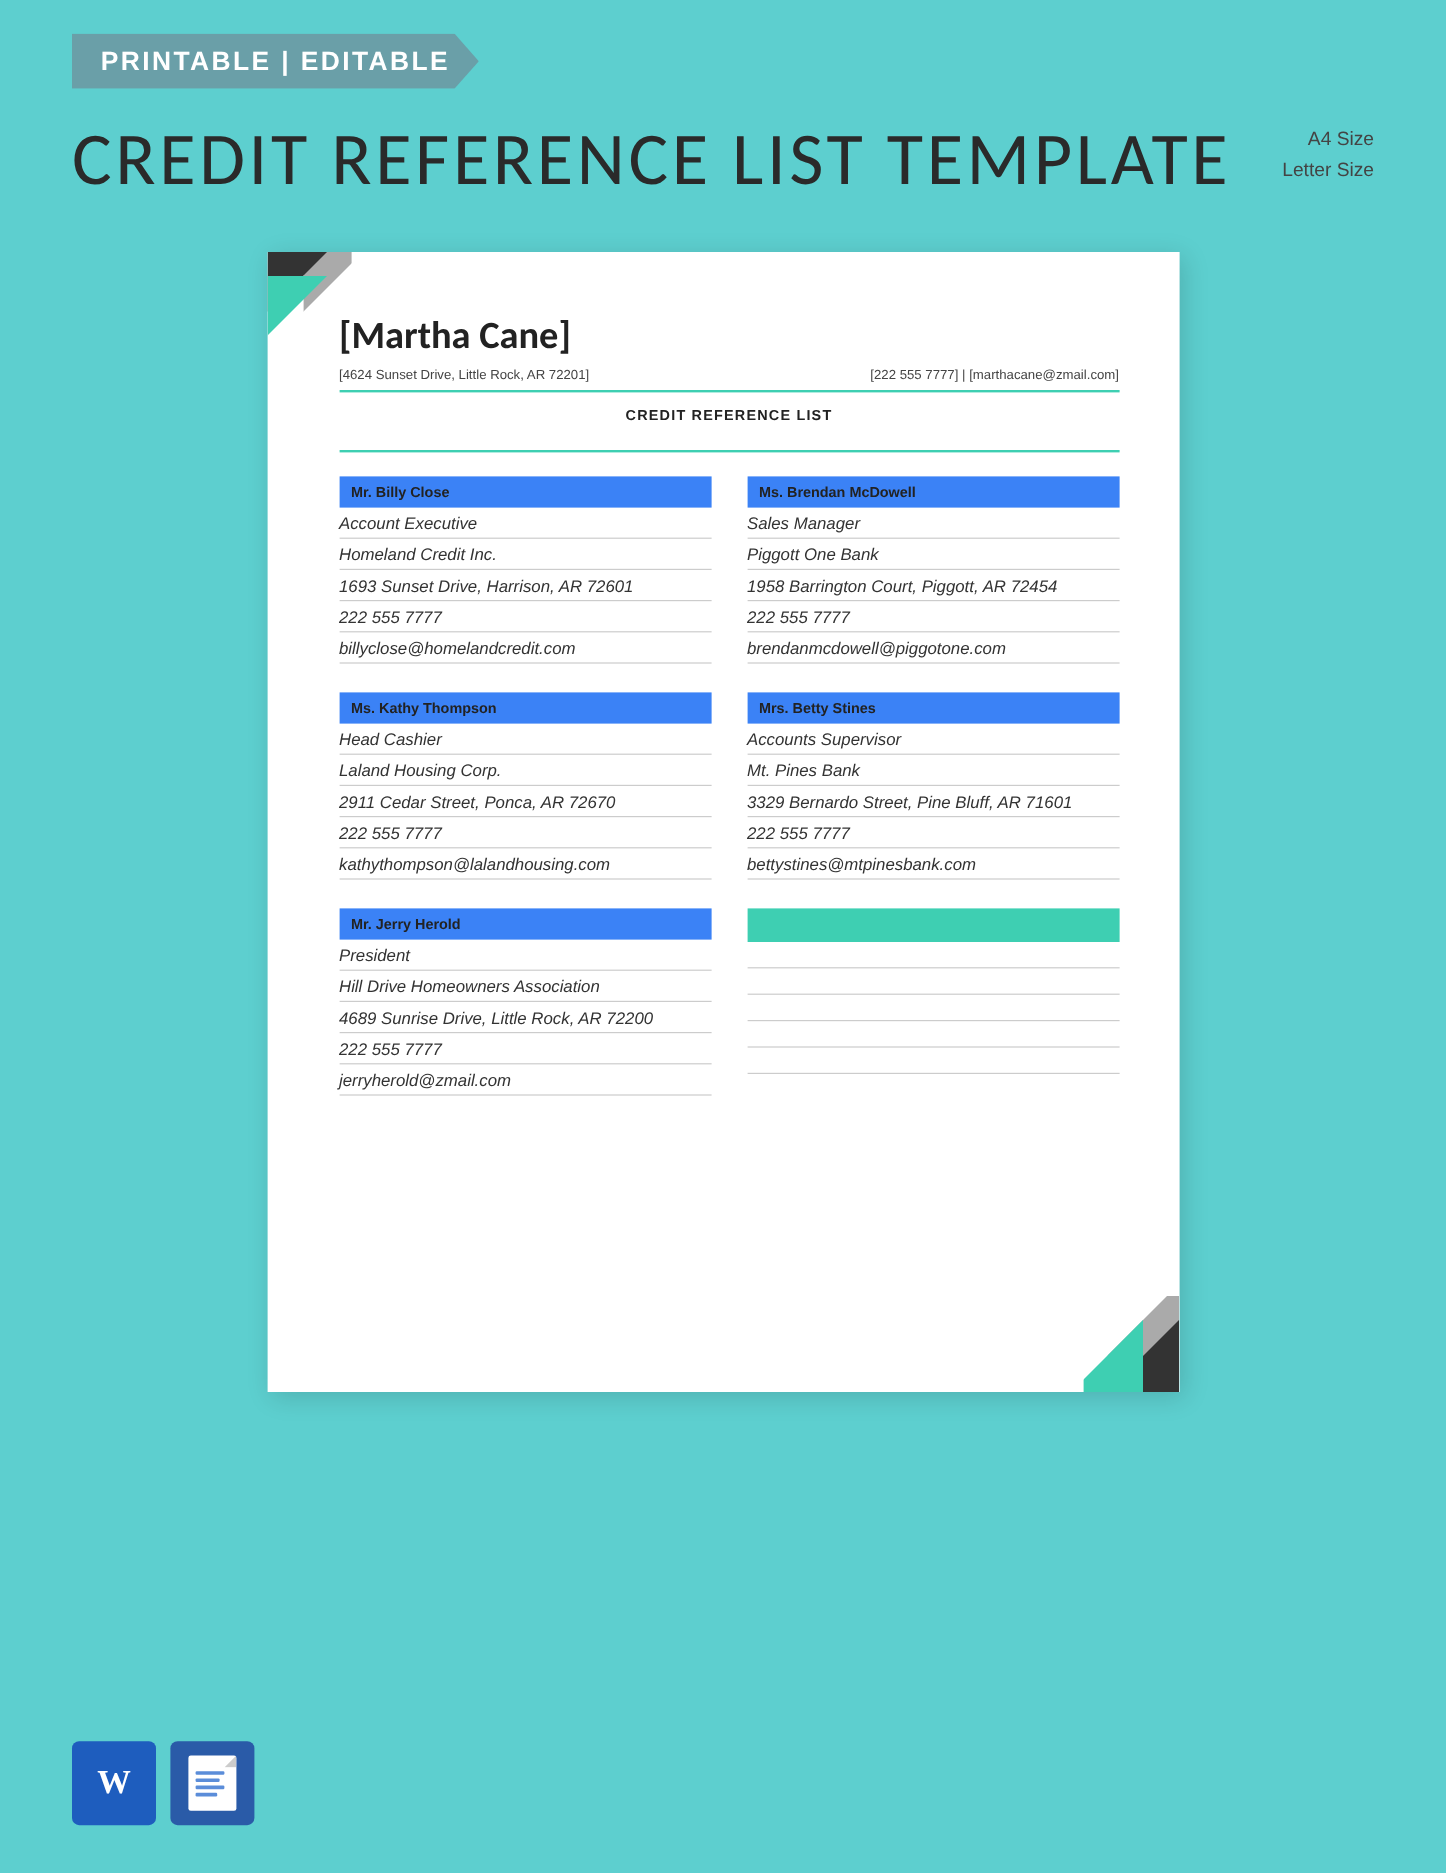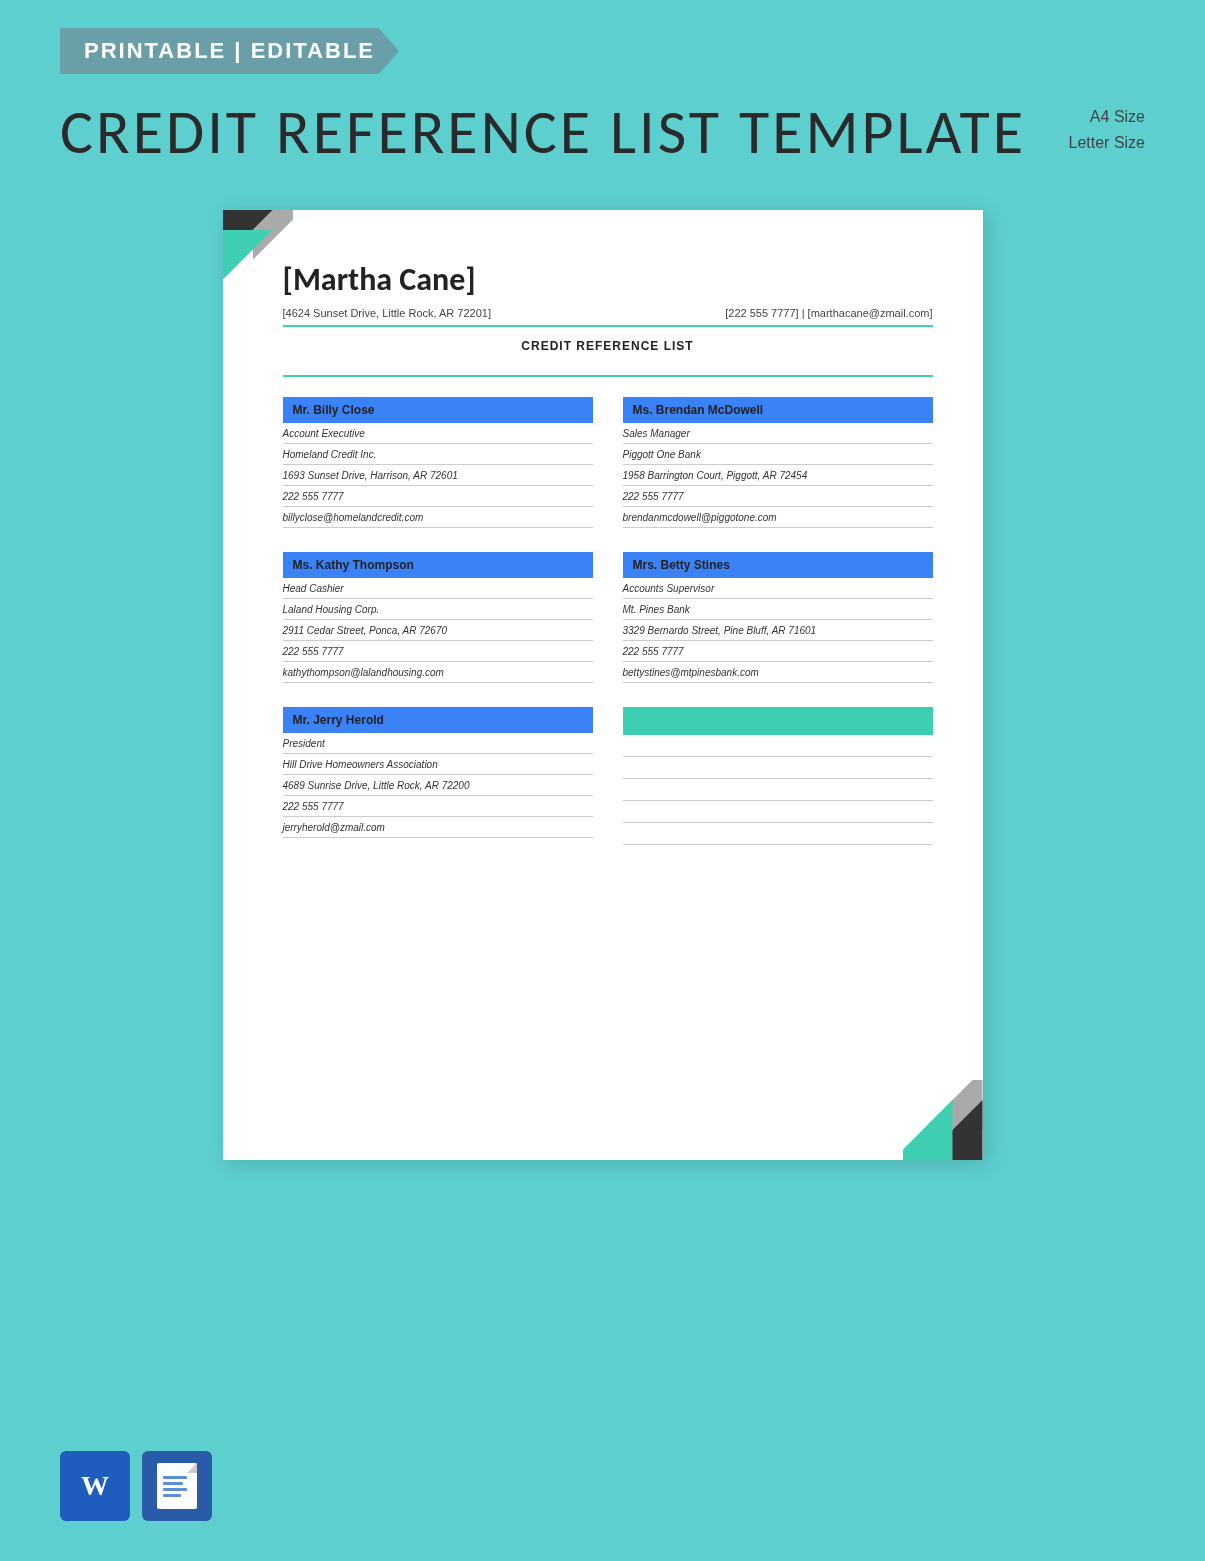--- a/index.html
+++ b/index.html
@@ -187,21 +187,21 @@
       font-weight: bold;
       font-size: 12px;
       color: #222;
       margin-bottom: 0;
     }
 
     .ref-field {
       border-bottom: 1px solid #ccc;
       padding: 5px 0 4px 0;
       font-style: italic;
-      font-size: 10px;
+      font-size: 14px;
       color: #333;
     }
 
     .ref-field-empty {
       border-bottom: 1px solid #ccc;
       padding: 5px 0 4px 0;
       font-size: 11px;
       min-height: 22px;
     }
 

